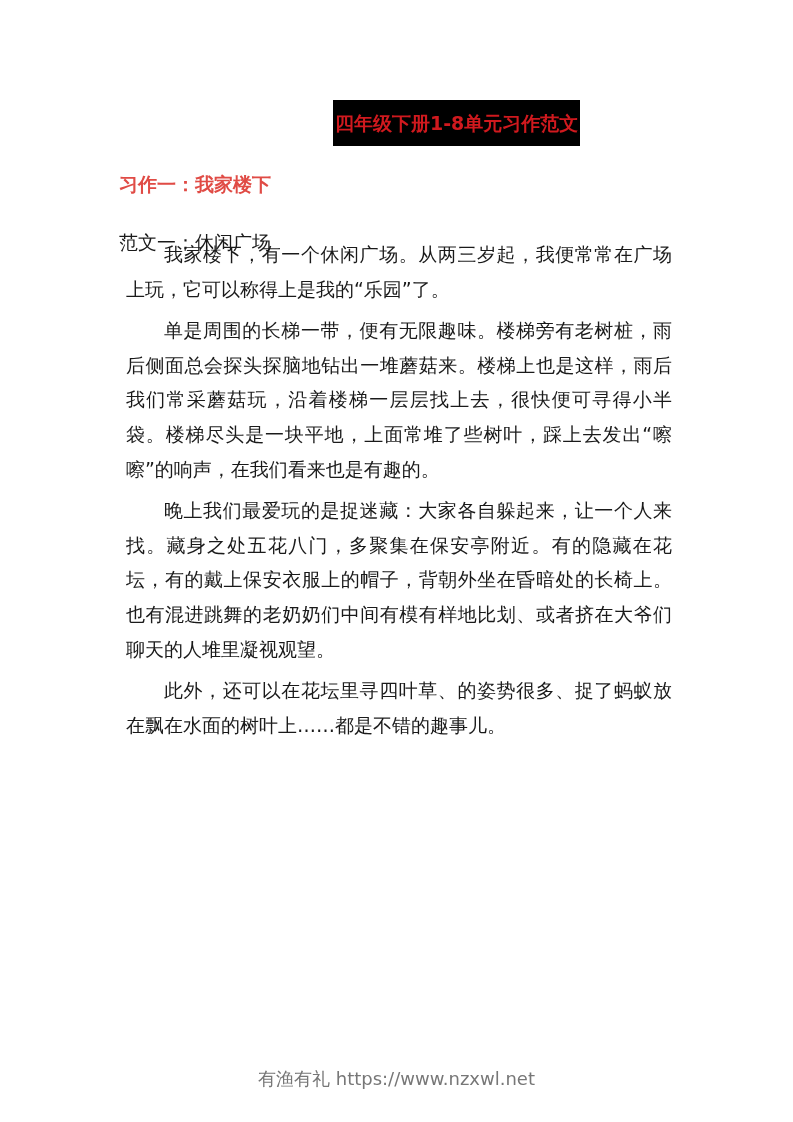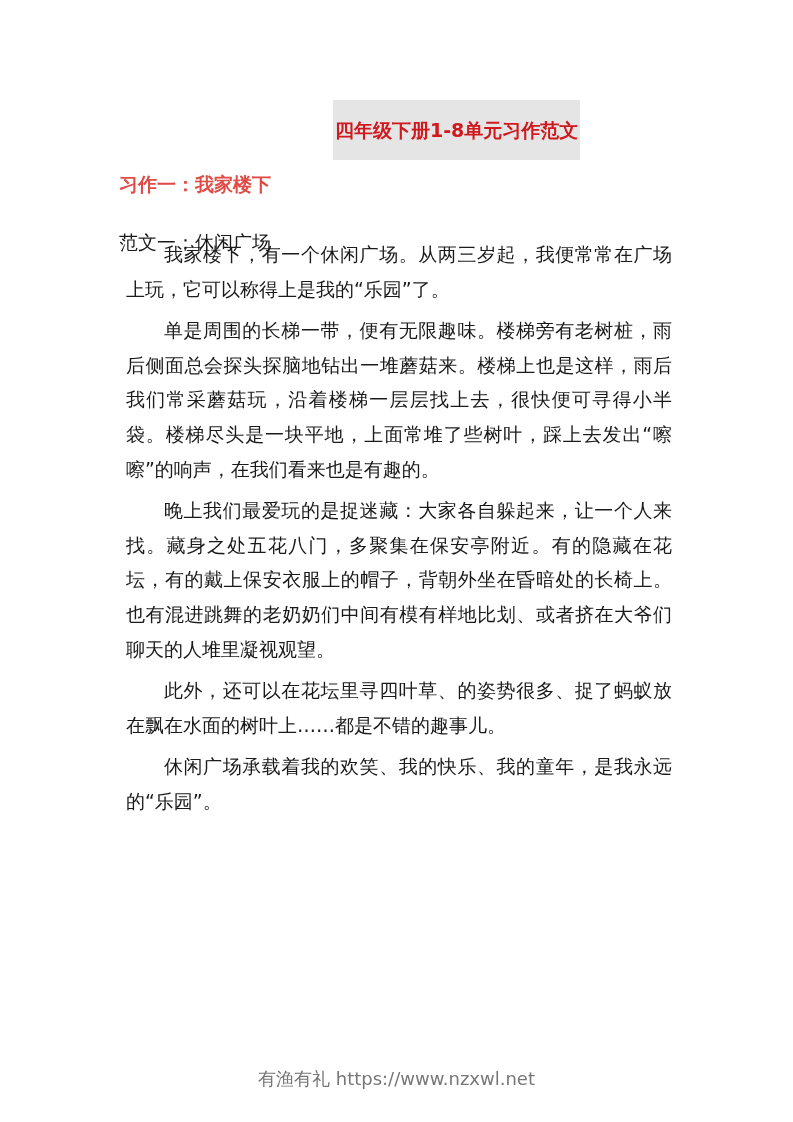--- a/index.html
+++ b/index.html
@@ -1,19 +1,19 @@
 <!DOCTYPE html>
 <html><head>
   <meta charset="utf-8">
   <style>
     html, body { margin: 0; padding: 0; background: #ffffff; }
     body { width: 793px; height: 1122px; position: relative; overflow: hidden;
       font-family: "DejaVu Sans", "Liberation Sans", sans-serif; color: #1a1a1a; }
-    .doc-title { position: absolute; left: 333px; top: 100px; height: 30px; padding: 15px 2px;
-      background: #e5e5e5; color: #d0191e; font-weight: bold; font-size: 19px; line-height: 30px;
+    .doc-title { position: absolute; left: 333px; top: 100px; height: 30px; padding: 8px 2px;
+      background: #000000; color: #d0191e; font-weight: bold; font-size: 19px; line-height: 30px;
       white-space: nowrap; letter-spacing: 0px; }
     .section-heading { position: absolute; left: 119px; top: 170px; color: #e04b45;
       font-weight: bold; font-size: 19px; line-height: 28px; white-space: nowrap; }
     .subtitle { position: absolute; left: 119px; top: 200px; font-size: 19px; line-height: 28px;
       white-space: nowrap; color: #1a1a1a; margin-top: 28px; }
     .body-text { position: absolute; left: 119px; top: 230px; width: 560px; }
     .para { margin: 7px; font-size: 19px; line-height: 34.6px; text-indent: 38px;
       text-align: justify; color: #1a1a1a; }
     .footer { position: absolute; left: 0; width: 793px; top: 1069px; text-align: center;
       font-size: 18px; color: #777777; line-height: 20px; }
@@ -25,16 +25,15 @@
 
 <div class="section-heading">习作一：我家楼下</div>
 
 <div class="subtitle">范文一：休闲广场</div>
 
 <div class="body-text">
   <p class="para">我家楼下，有一个休闲广场。从两三岁起，我便常常在广场上玩，它可以称得上是我的“乐园”了。</p>
   <p class="para">单是周围的长梯一带，便有无限趣味。楼梯旁有老树桩，雨后侧面总会探头探脑地钻出一堆蘑菇来。楼梯上也是这样，雨后我们常采蘑菇玩，沿着楼梯一层层找上去，很快便可寻得小半袋。楼梯尽头是一块平地，上面常堆了些树叶，踩上去发出“嚓嚓”的响声，在我们看来也是有趣的。</p>
   <p class="para">晚上我们最爱玩的是捉迷藏：大家各自躲起来，让一个人来找。藏身之处五花八门，多聚集在保安亭附近。有的隐藏在花坛，有的戴上保安衣服上的帽子，背朝外坐在昏暗处的长椅上。也有混进跳舞的老奶奶们中间有模有样地比划、或者挤在大爷们聊天的人堆里凝视观望。</p>
   <p class="para">此外，还可以在花坛里寻四叶草、的姿势很多、捉了蚂蚁放在飘在水面的树叶上……都是不错的趣事儿。</p>
-  <p class="para">休闲广场承载着我的欢笑、我的快乐、我的童年，是我永远的“乐园”。</p>
 </div>
 
 <div class="footer">有渔有礼 https://www.nzxwl.net</div>
 
 </body></html>

